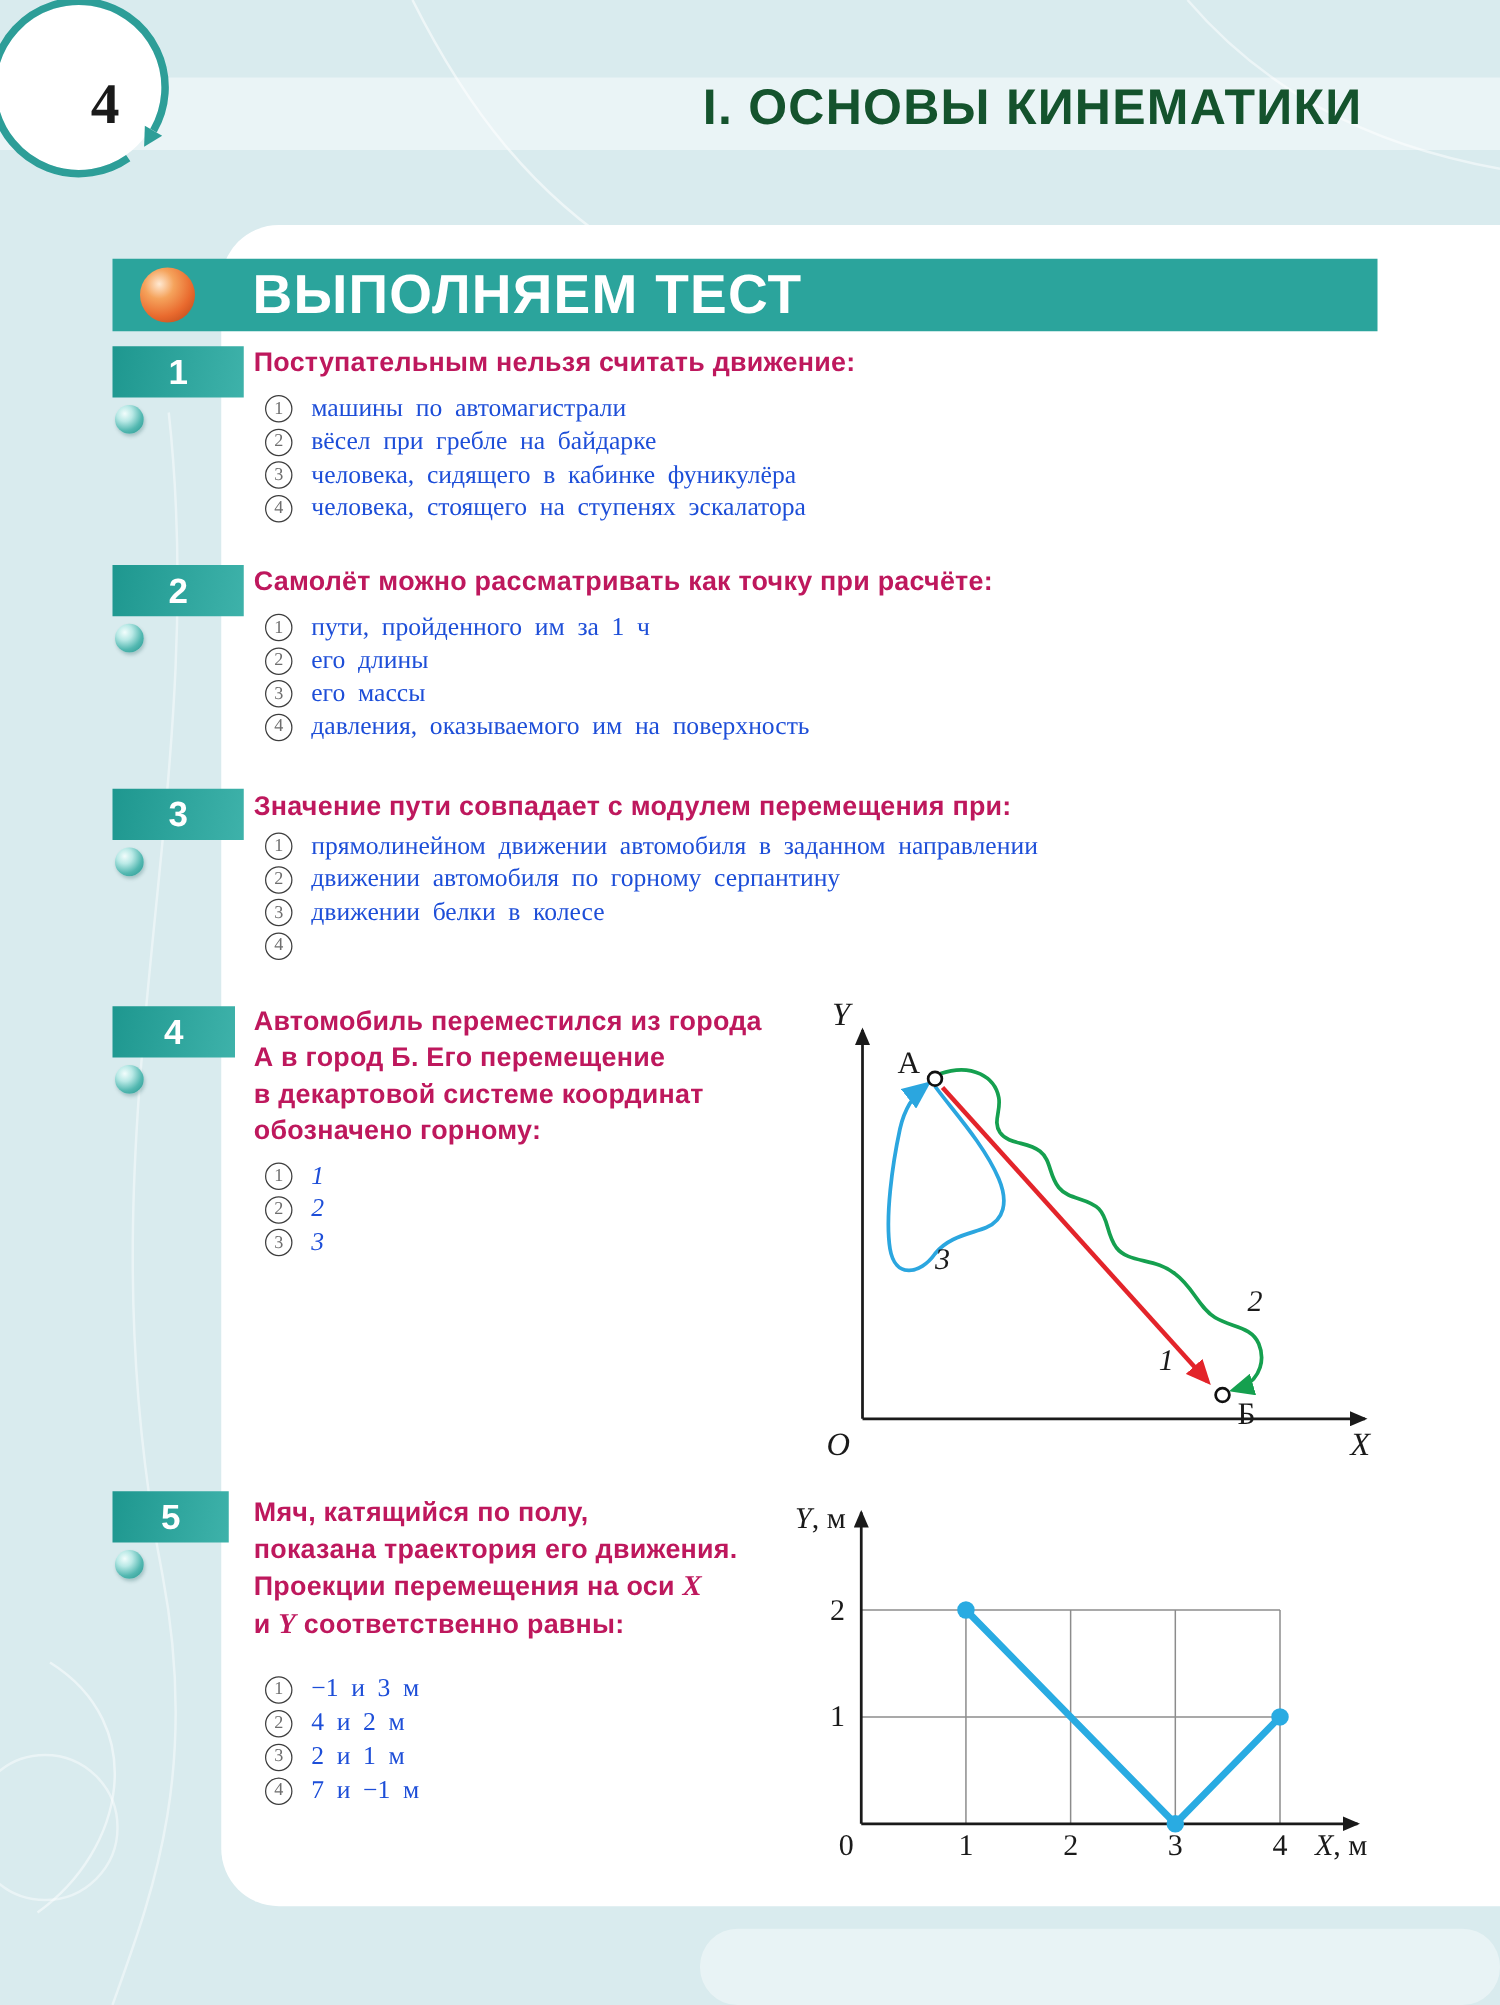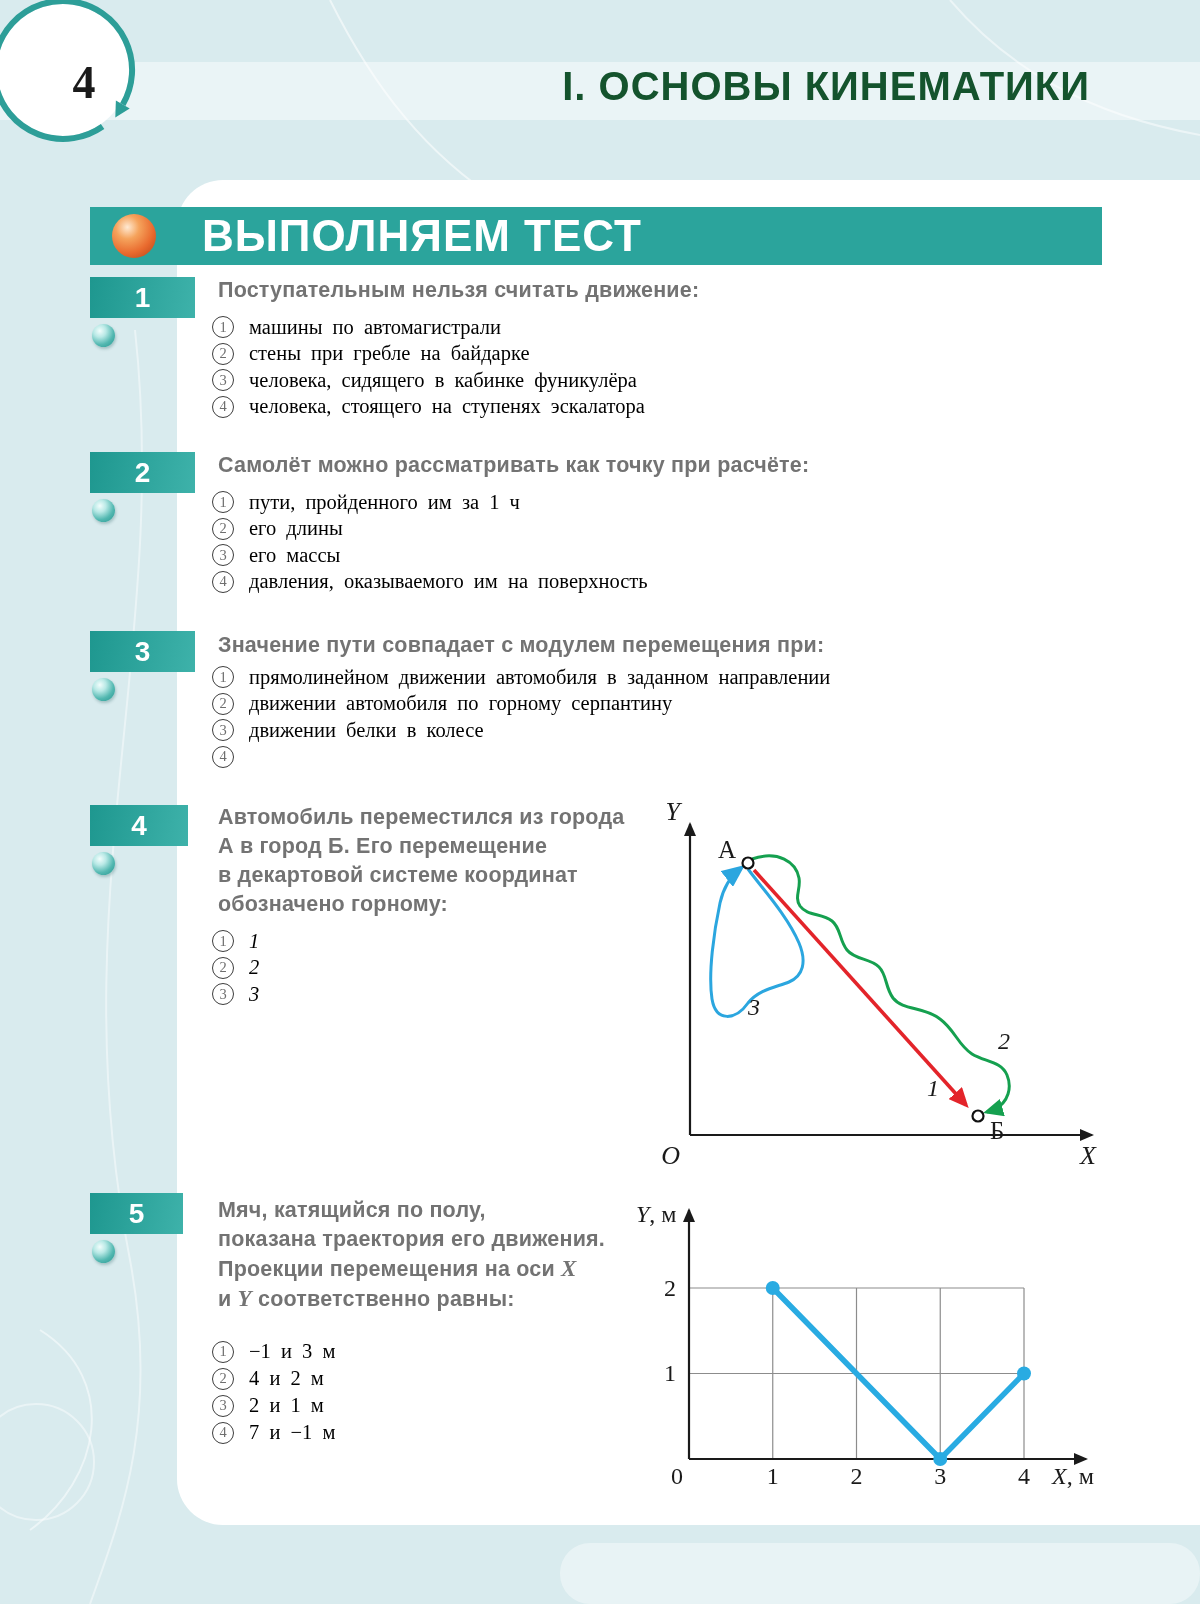--- a/index.html
+++ b/index.html
@@ -41,34 +41,34 @@
     background:linear-gradient(100deg,#1e978f,#3eb2aa);
     color:#fff;font-size:28px;font-weight:bold;
     display:flex;align-items:center;justify-content:center;
   }
   .ball{
     position:absolute;left:92px;width:23px;height:23px;border-radius:50%;z-index:2;
     background:radial-gradient(circle at 34% 30%, #f2fdfc 0%, #b9e9e6 28%, #53b8b1 62%, #23948d 100%);
     box-shadow:1px 2px 3px rgba(0,70,70,.25);
   }
   .qtitle{
-    position:absolute;left:218px;z-index:2;
-    font-size:21.5px;font-weight:bold;color:#737373;letter-spacing:0.2px;
+    position:absolute;left:203px;z-index:2;
+    font-size:21.5px;font-weight:bold;color:#be185d;letter-spacing:0.2px;
   }
   .qtitle .hline{display:block;line-height:29px;}
   .servar{font-family:"Liberation Serif",serif;font-style:italic;font-weight:bold;font-size:23px;}
   .options{position:absolute;left:212px;z-index:2;}
   .opt{display:flex;align-items:center;height:26.5px;}
   .onum{
     flex:none;width:20px;height:20px;border:1.5px solid #3d3d3d;border-radius:50%;
     color:#6e6e6e;font-family:"Liberation Serif",serif;font-size:14.5px;
     display:flex;align-items:center;justify-content:center;margin-right:15px;
   }
   .otext{
-    font-family:"Liberation Serif",serif;font-size:20.5px;color:#000000;word-spacing:5px;
+    font-family:"Liberation Serif",serif;font-size:20.5px;color:#1d4ed8;word-spacing:5px;
   }
   .otext.it{font-style:italic;}
   
   .fig{position:absolute;z-index:2;}
   text{font-family:"Liberation Serif",serif;fill:#1a1a1a;}
   .lab-it{font-style:italic;}
 </style>
 </head>
 <body>
 
@@ -104,21 +104,21 @@
   <div class="qbadge" style="top:277px;width:105px;">1</div>
   <span class="ball" style="top:324px;"></span>
   <div class="qtitle" style="top:278px;">Поступательным нельзя считать движение:</div>
   <div class="options" style="top:314px;">
     <div class="opt">
         <span class="onum">1</span>
         <span class="otext">машины по автомагистрали</span>
       </div>
     <div class="opt">
         <span class="onum">2</span>
-        <span class="otext">стены при гребле на байдарке</span>
+        <span class="otext">вёсел при гребле на байдарке</span>
       </div>
     <div class="opt">
         <span class="onum">3</span>
         <span class="otext">человека, сидящего в кабинке фуникулёра</span>
       </div>
     <div class="opt">
         <span class="onum">4</span>
         <span class="otext">человека, стоящего на ступенях эскалатора</span>
       </div>
   </div>

